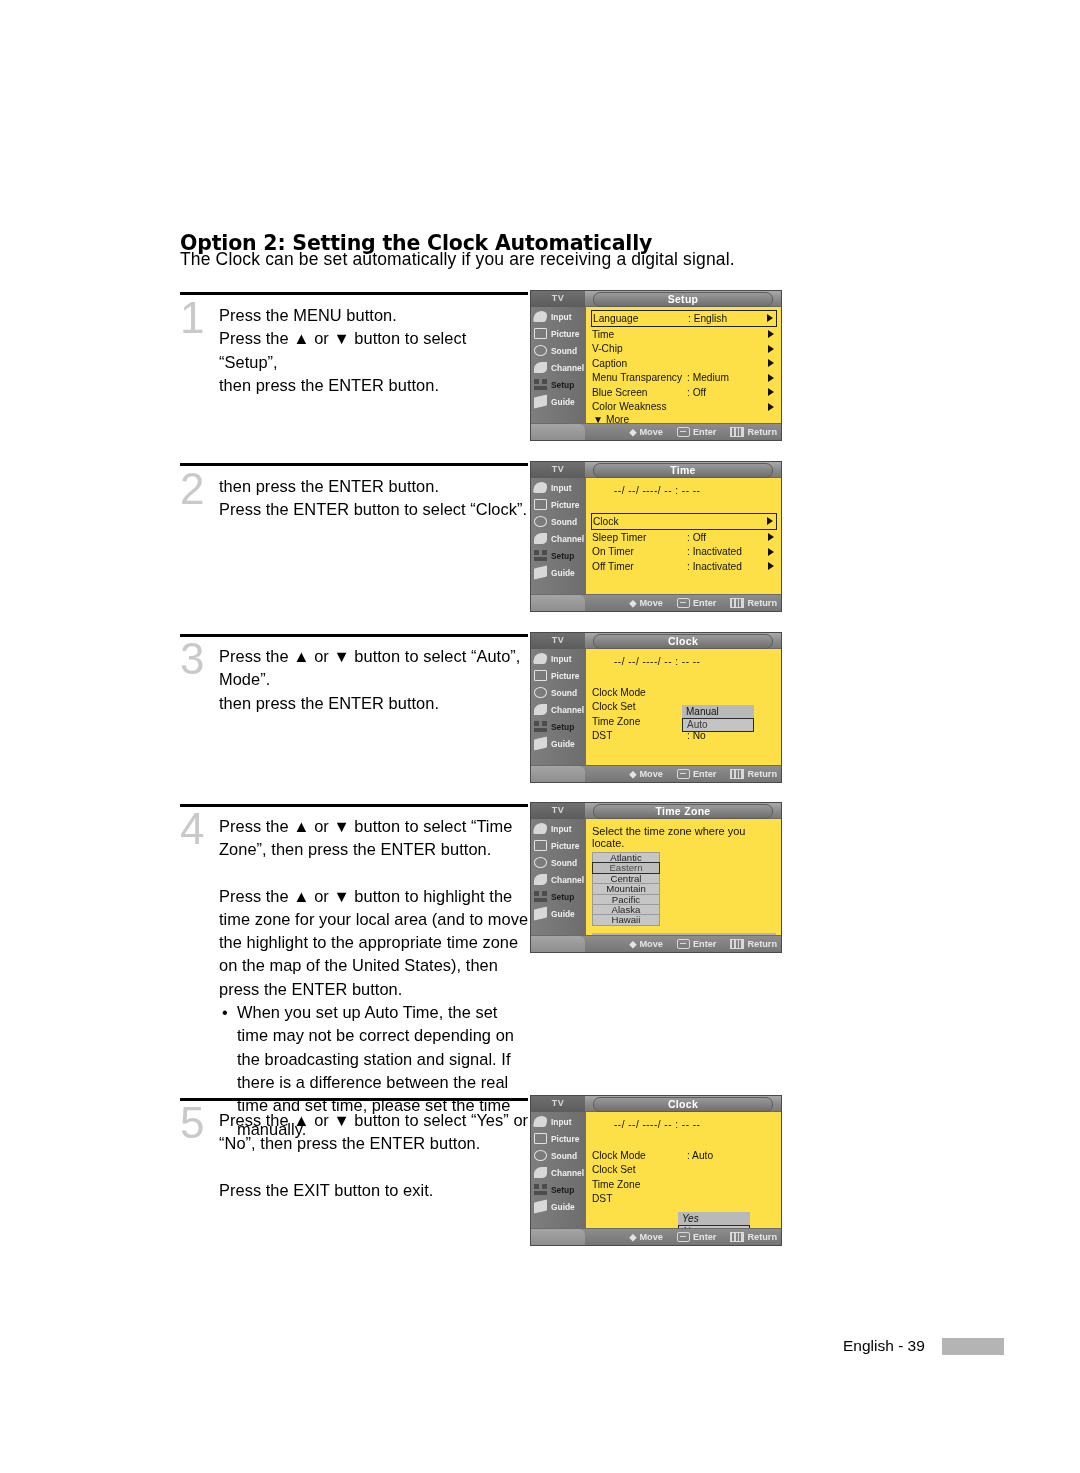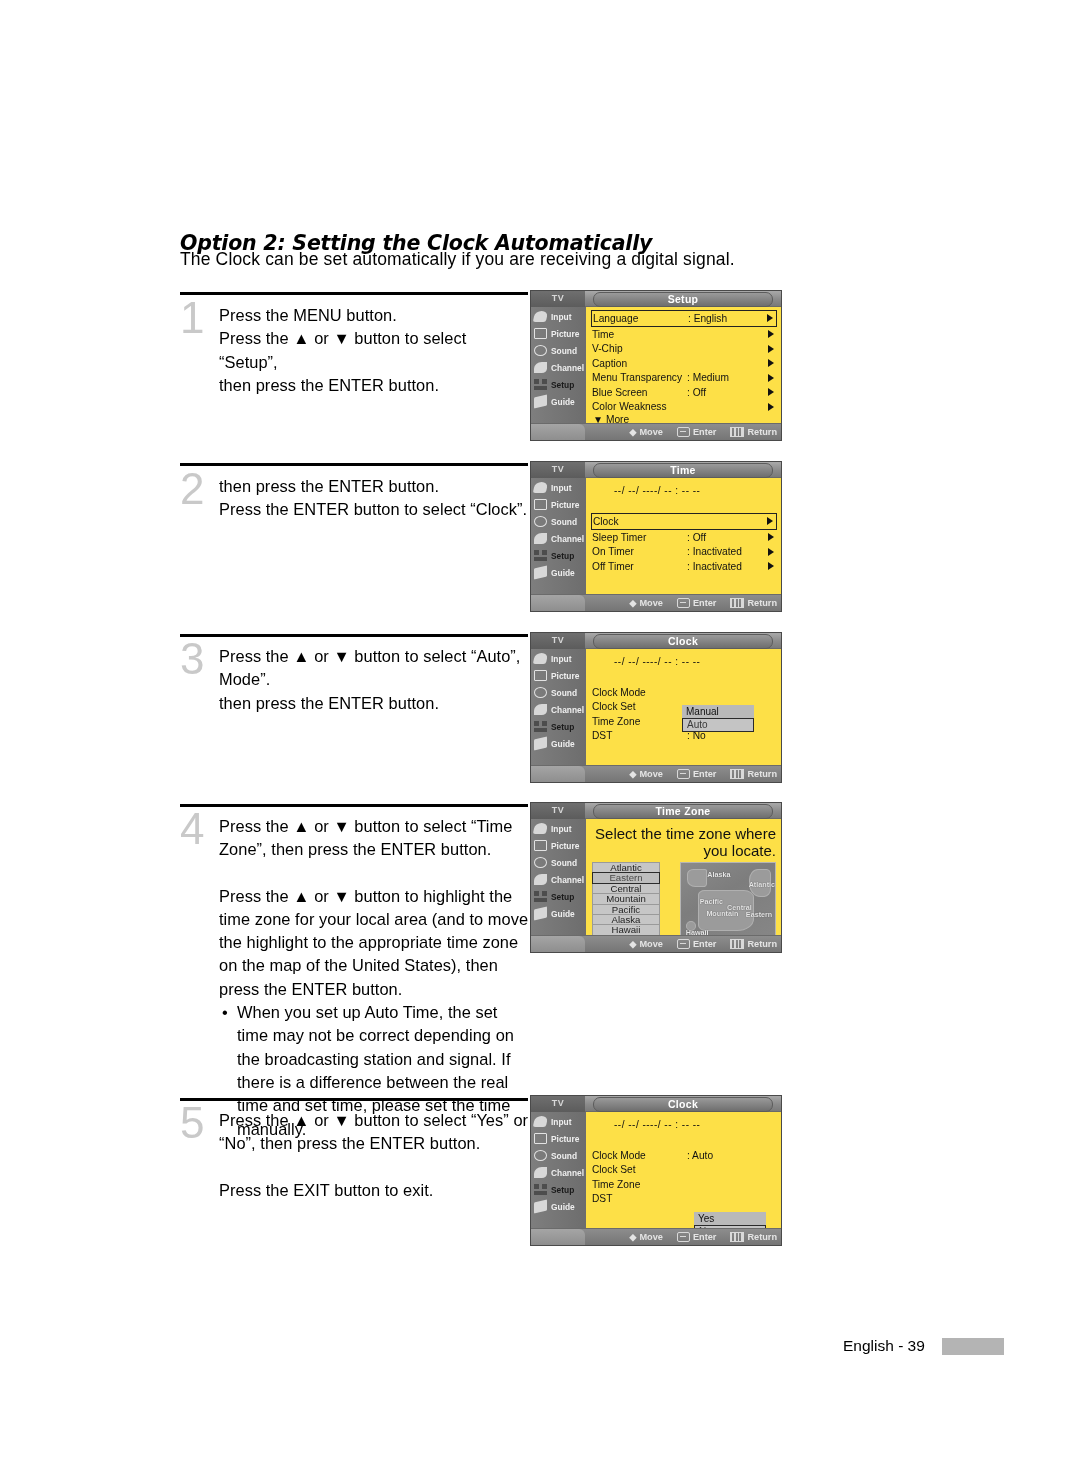--- a/index.html
+++ b/index.html
@@ -27,21 +27,20 @@
 
   .heading {
     position: absolute;
     left: 180px;
     top: 217px;
     font-size: 20.5px;
     font-weight: bold;
     letter-spacing: -0.2px;
     font-family: "DejaVu Sans", sans-serif;
     white-space: nowrap;
-    font-style: italic;
   }
   .subheading {
     position: absolute;
     left: 180px;
     top: 249px;
     font-size: 17.5px;
     letter-spacing: 0.15px;
     white-space: nowrap;
   }
 
@@ -301,44 +300,44 @@
   }
   .opt.sel {
     border: 1.5px solid #2a2a2a;
     background: #c4c4c4;
     color: #3a3a3a;
     height: 14px;
     line-height: 11px;
   }
 
   
-  .tz-wrap { display: flex; gap: 20px; padding-top: 2px; }
+  .tz-wrap { display: flex; gap: 8px; padding-top: 2px; flex-direction: column; }
   .tz-list { width: 68px; }
   .tz {
     height: 11.4px;
     background: #c6c6c6;
     border: 1px solid #9a9a9a;
     margin-bottom: -1px;
     font-size: 9.6px;
     line-height: 10px;
     text-align: center;
     color: #1d1d1d;
     box-sizing: border-box;
   }
   .tz.sel {
     border: 1.5px solid #2b2b2b;
     background: #bdbdbd;
     color: #4a4a4a;
     position: relative;
     z-index: 2;
   }
   .tz-caption {
-    font-size: 15px;
+    font-size: 11px;
     color: #111;
-    text-align: right;
+    text-align: left;
     padding: 2px 0 1px 0;
   }
   .tz-map {
     flex: 1;
     height: 80px;
     background: linear-gradient(150deg,#8b8b8b 0%, #7d7d7d 40%, #878787 100%);
     border: 1px solid #b5b5b5;
     position: relative;
     overflow: hidden;
   }
@@ -879,21 +878,21 @@
           <span class="val"></span>
         </div>
         <div class="row">
           <span class="lbl">Time Zone</span>
           <span class="val"></span>
         </div>
         <div class="row">
           <span class="lbl">DST</span>
           <span class="val"></span>
         </div>
-        <div class="optbox" style="left:108px; top:100px;">
+        <div class="optbox" style="left:92px; top:100px;font-style:italic;">
           <div class="opt">Yes</div>
           <div class="opt sel">No</div>
         </div>
       </div>
     </div>
     <div class="osd-footer">
       <div class="fleft"></div>
       <div class="hints">
         <span class="hint">
           <span class="gl">◆</span>

